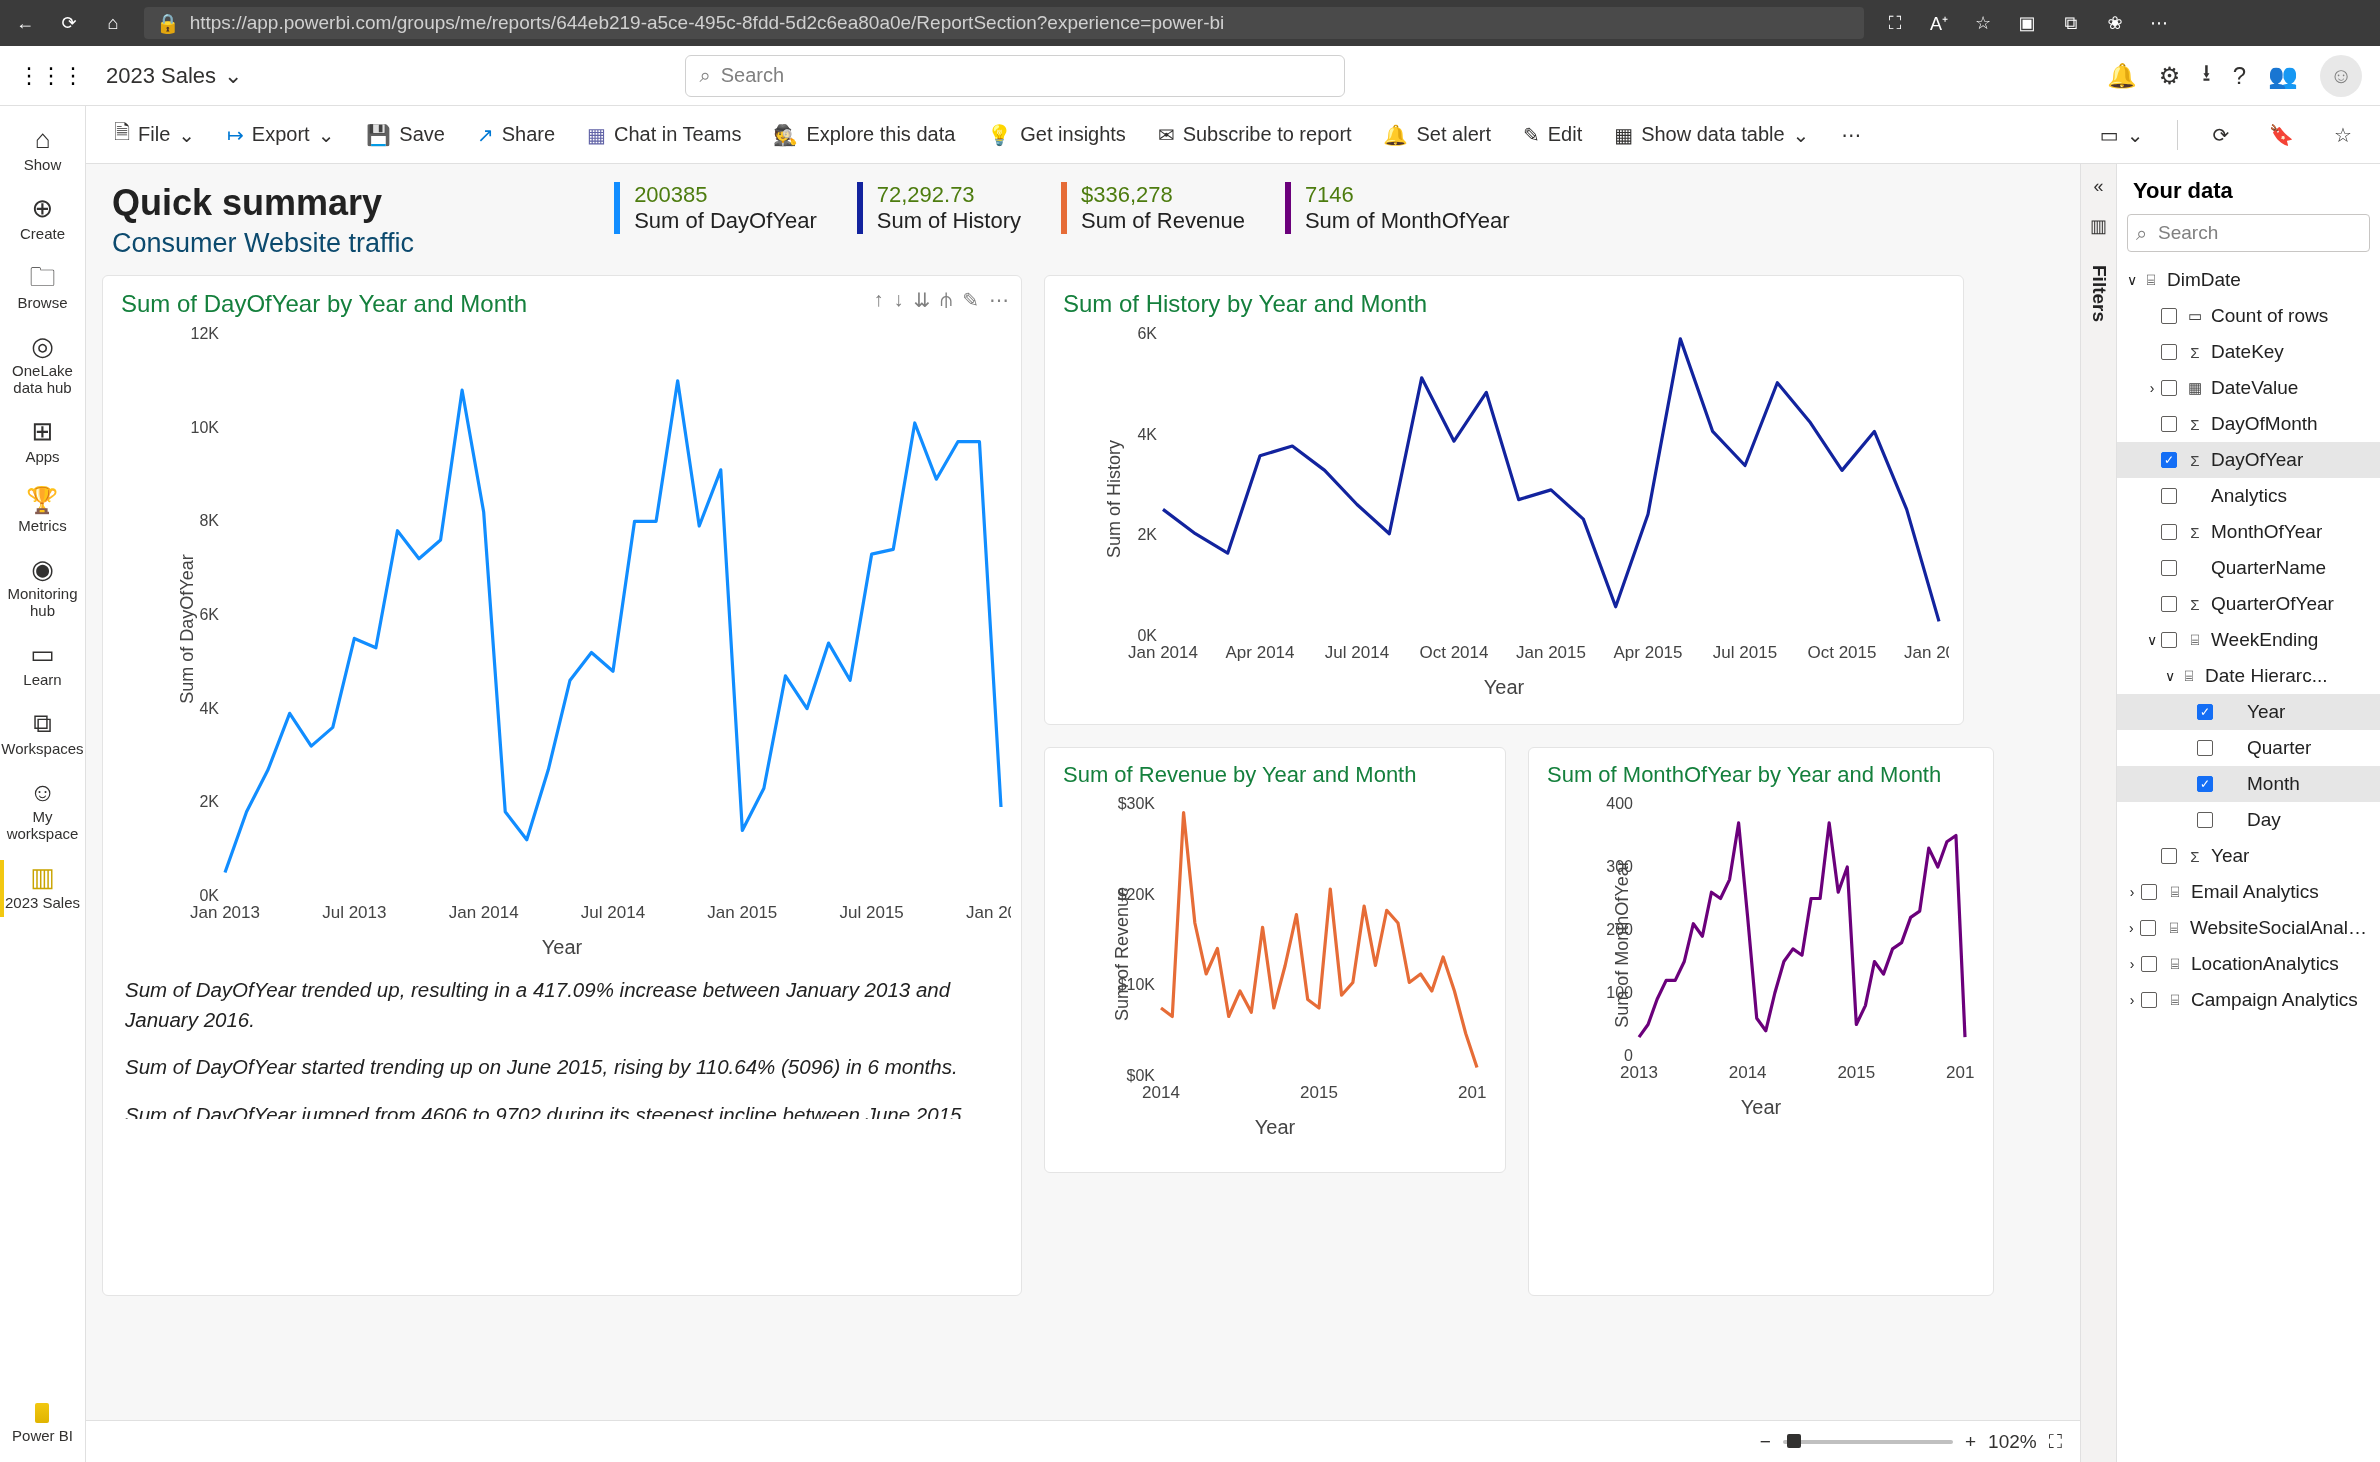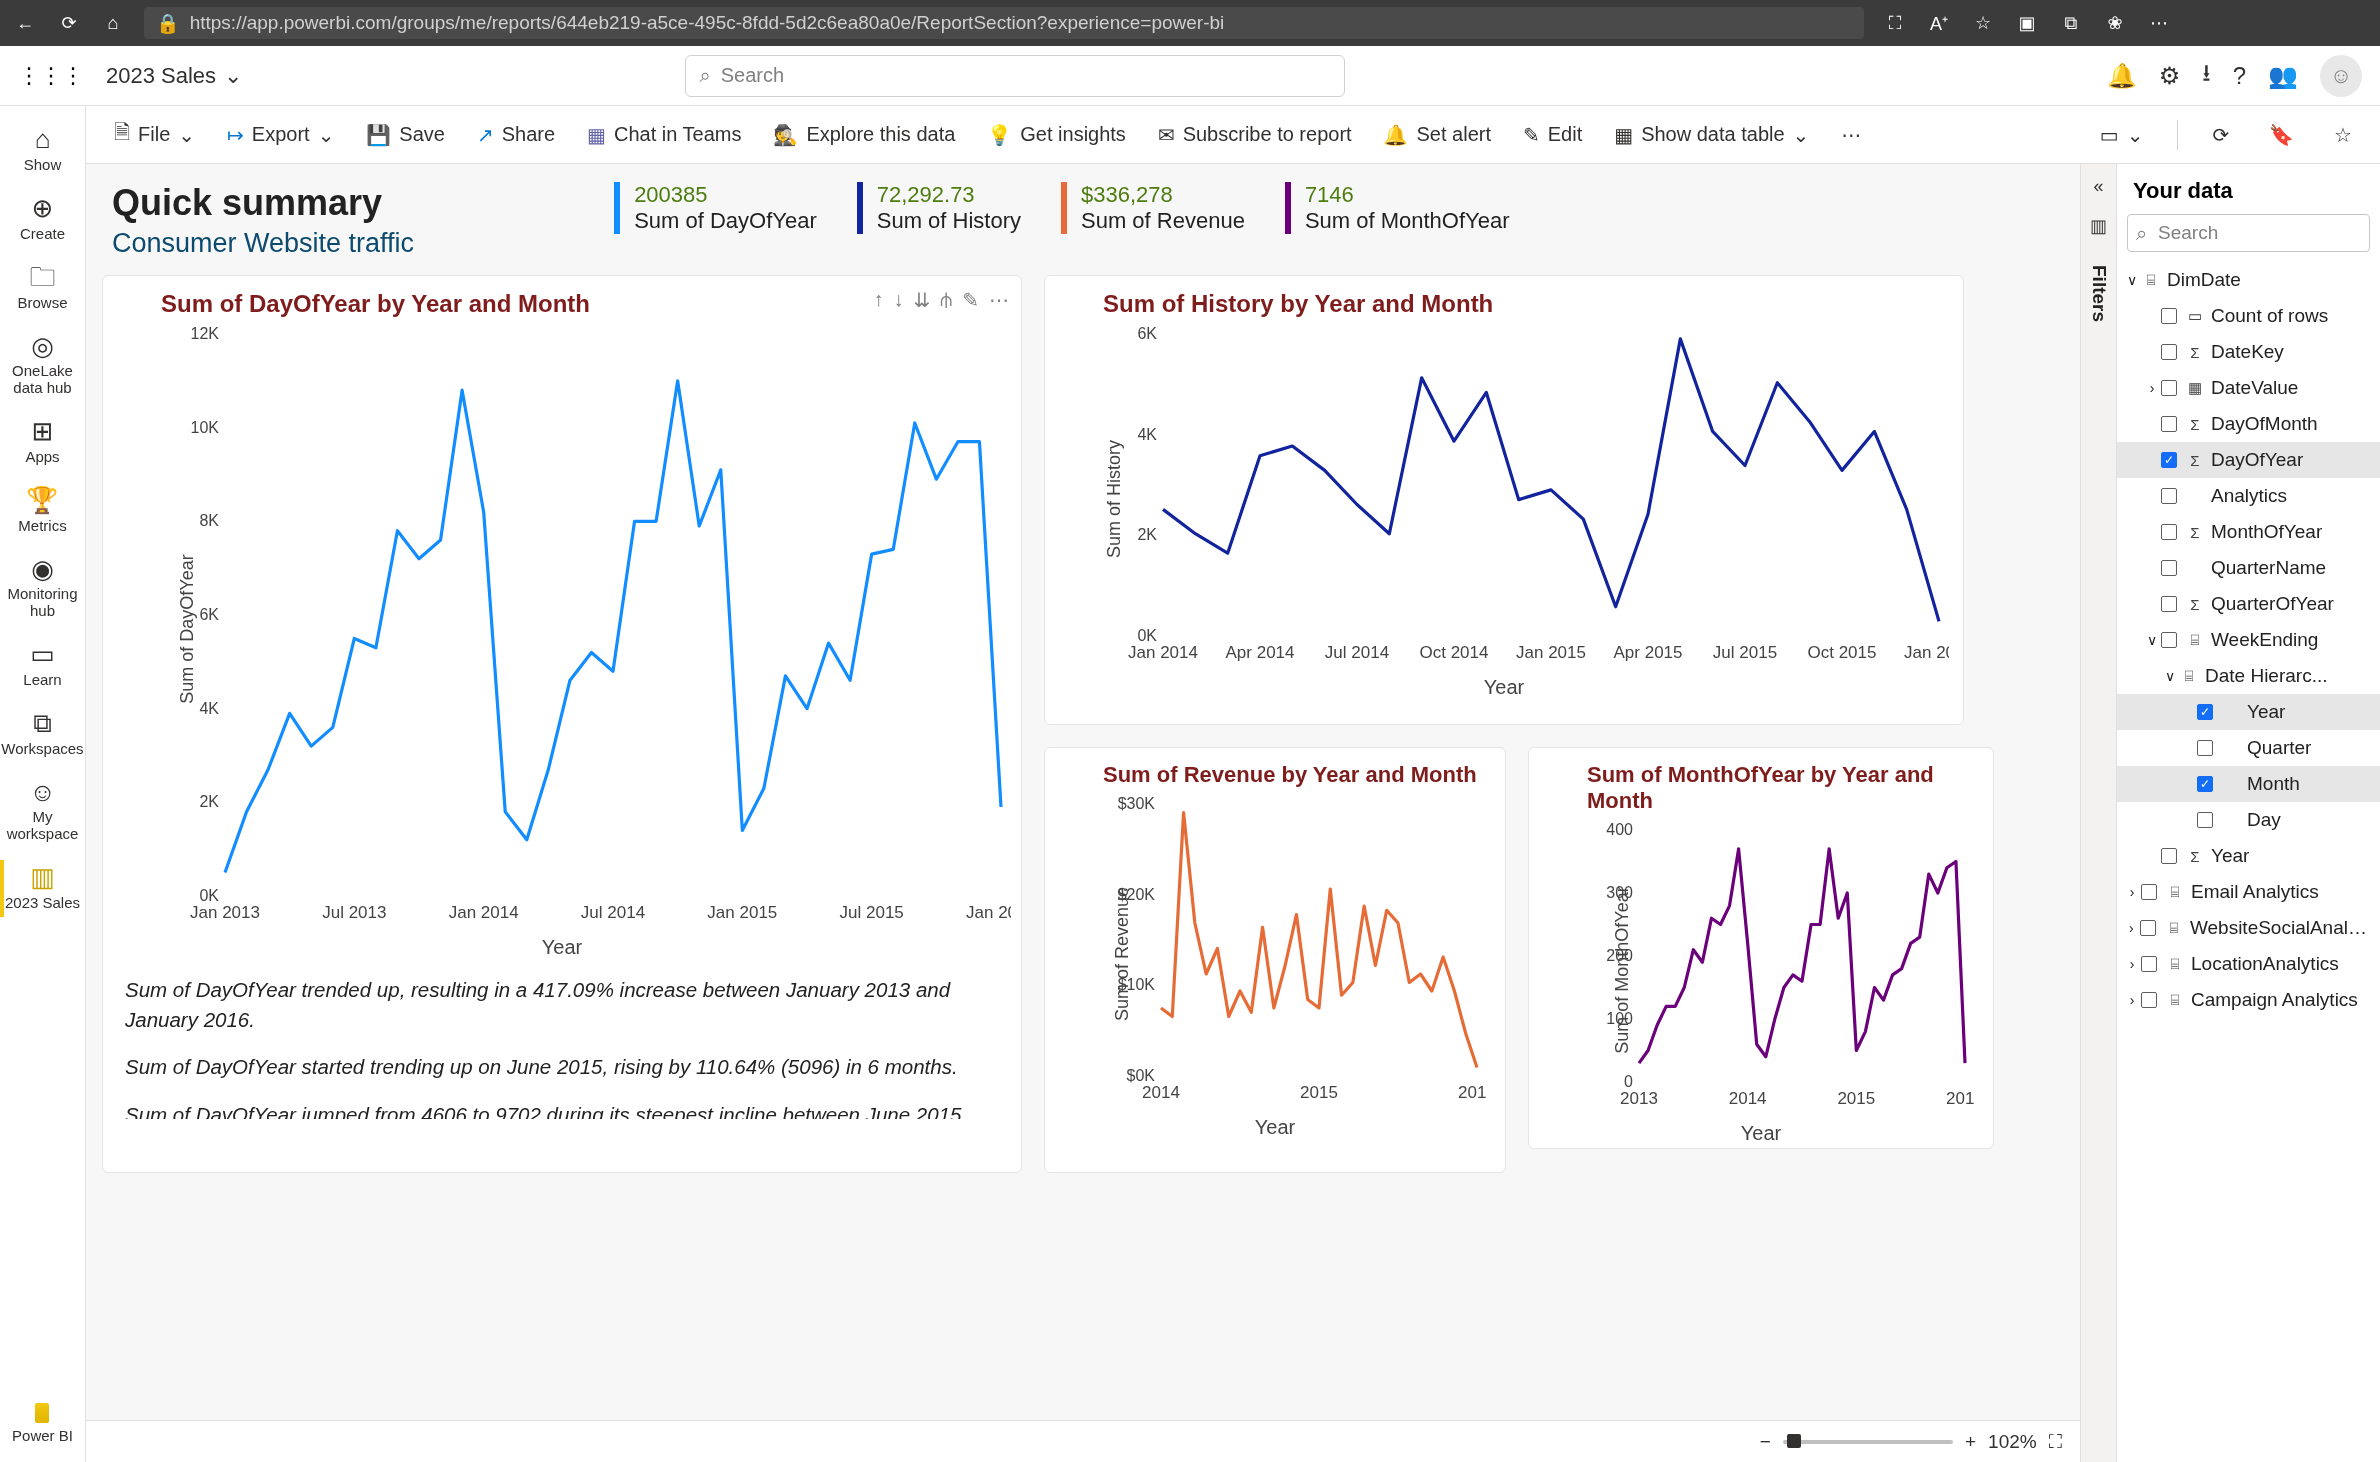--- a/index.html
+++ b/index.html
@@ -49,21 +49,21 @@
 .kpi.c2 { border-left-color:#12239e; }
 .kpi.c3 { border-left-color:#e66c37; }
 .kpi.c4 { border-left-color:#6b007b; }
 .kpi .v { font-size:22px; color:#4d7c0f; }
 .kpi .l { font-size:22px; color:#222; }
 
 
 .viz-grid { display:grid; grid-template-columns:920px 920px; gap:22px; margin-top:6px; }
 .viz-card { background:#fff; border:1px solid #e4e4e4; border-radius:6px; padding:14px 18px 12px; position:relative; }
 .viz-card.big { grid-row:span 2; }
-.viz-title { font-size:24px; font-weight:700; color:#7f1d1d; margin-bottom:6px;margin-left:40px; }
+.viz-title { font-size:24px; font-weight:400; color:#15803d; margin-bottom:6px; }
 .card-icons { position:absolute; top:12px; right:12px; display:flex; gap:10px; color:#808080; font-size:20px; }
 .chart-area { position:relative; }
 .y-label { position:absolute; left:-2px; top:50%; transform:translate(-6px,-50%) rotate(-90deg); transform-origin:center; font-size:18px; color:#444; }
 .x-label { text-align:center; font-size:20px; color:#444; margin-top:2px; }
 svg.plot { display:block; }
 .axis-tick { font-size:16px; fill:#444; }
 .axis-tick2 { font-size:17px; fill:#444; }
 
 .narrative { margin-top:10px; padding:6px 4px 0; font-size:20.5px; line-height:1.45; color:#222; height:150px; overflow:hidden; position:relative;font-style:italic; }
 .narrative p { margin-bottom:18px; }
@@ -365,21 +365,21 @@
                   <text x="38" y="105.66666666666669" text-anchor="end" class="axis-tick">$20K</text>
                   <text x="38" y="15" text-anchor="end" class="axis-tick">$30K</text>
                   <text x="44" y="304" text-anchor="middle" class="axis-tick2">2014</text>
                   <text x="202" y="304" text-anchor="middle" class="axis-tick2">2015</text>
                   <text x="360" y="304" text-anchor="middle" class="axis-tick2">2016</text>
                   <path d="M44,214 L55.285714285714285,222.5 L66.57142857142857,18.5 L77.85714285714286,129 L89.14285714285714,180 L100.42857142857143,154.5 L111.71428571428571,222.5 L123,197 L134.28571428571428,218.25 L145.57142857142858,133.25 L156.85714285714286,214 L168.14285714285714,171.5 L179.42857142857142,120.5 L190.71428571428572,205.5 L202,214 L213.28571428571428,95 L224.57142857142856,201.25 L235.85714285714283,188.5 L247.14285714285717,112 L258.42857142857144,171.5 L269.7142857142857,116.25 L281,129 L292.2857142857143,188.5 L303.57142857142856,180 L314.85714285714283,197 L326.14285714285717,163 L337.42857142857144,197 L348.7142857142857,239.5 L360,273.5 " fill="none" stroke="#e66c37" stroke-width="3.2" stroke-linejoin="round"></path>
                 </svg>
             </div>
             <div class="x-label">Year</div>
           </div>
-          <div class="viz-card" style="flex:1; height:402px;">
+          <div class="viz-card" style="flex:1; height:549px;">
             <div class="viz-title" style="font-size:22px;">Sum of MonthOfYear by Year and Month</div>
             <div class="chart-area" style="height:300px; padding-left:48px;">
               <div class="y-label">Sum of MonthOfYear</div>
               <svg class="plot" id="plot-c4" width="380" height="290">
                   <text x="38" y="267" text-anchor="end" class="axis-tick">0</text>
                   <text x="38" y="204" text-anchor="end" class="axis-tick">100</text>
                   <text x="38" y="141" text-anchor="end" class="axis-tick">200</text>
                   <text x="38" y="78" text-anchor="end" class="axis-tick">300</text>
                   <text x="38" y="15" text-anchor="end" class="axis-tick">400</text>
                   <text x="44" y="284" text-anchor="middle" class="axis-tick2">2013</text>

